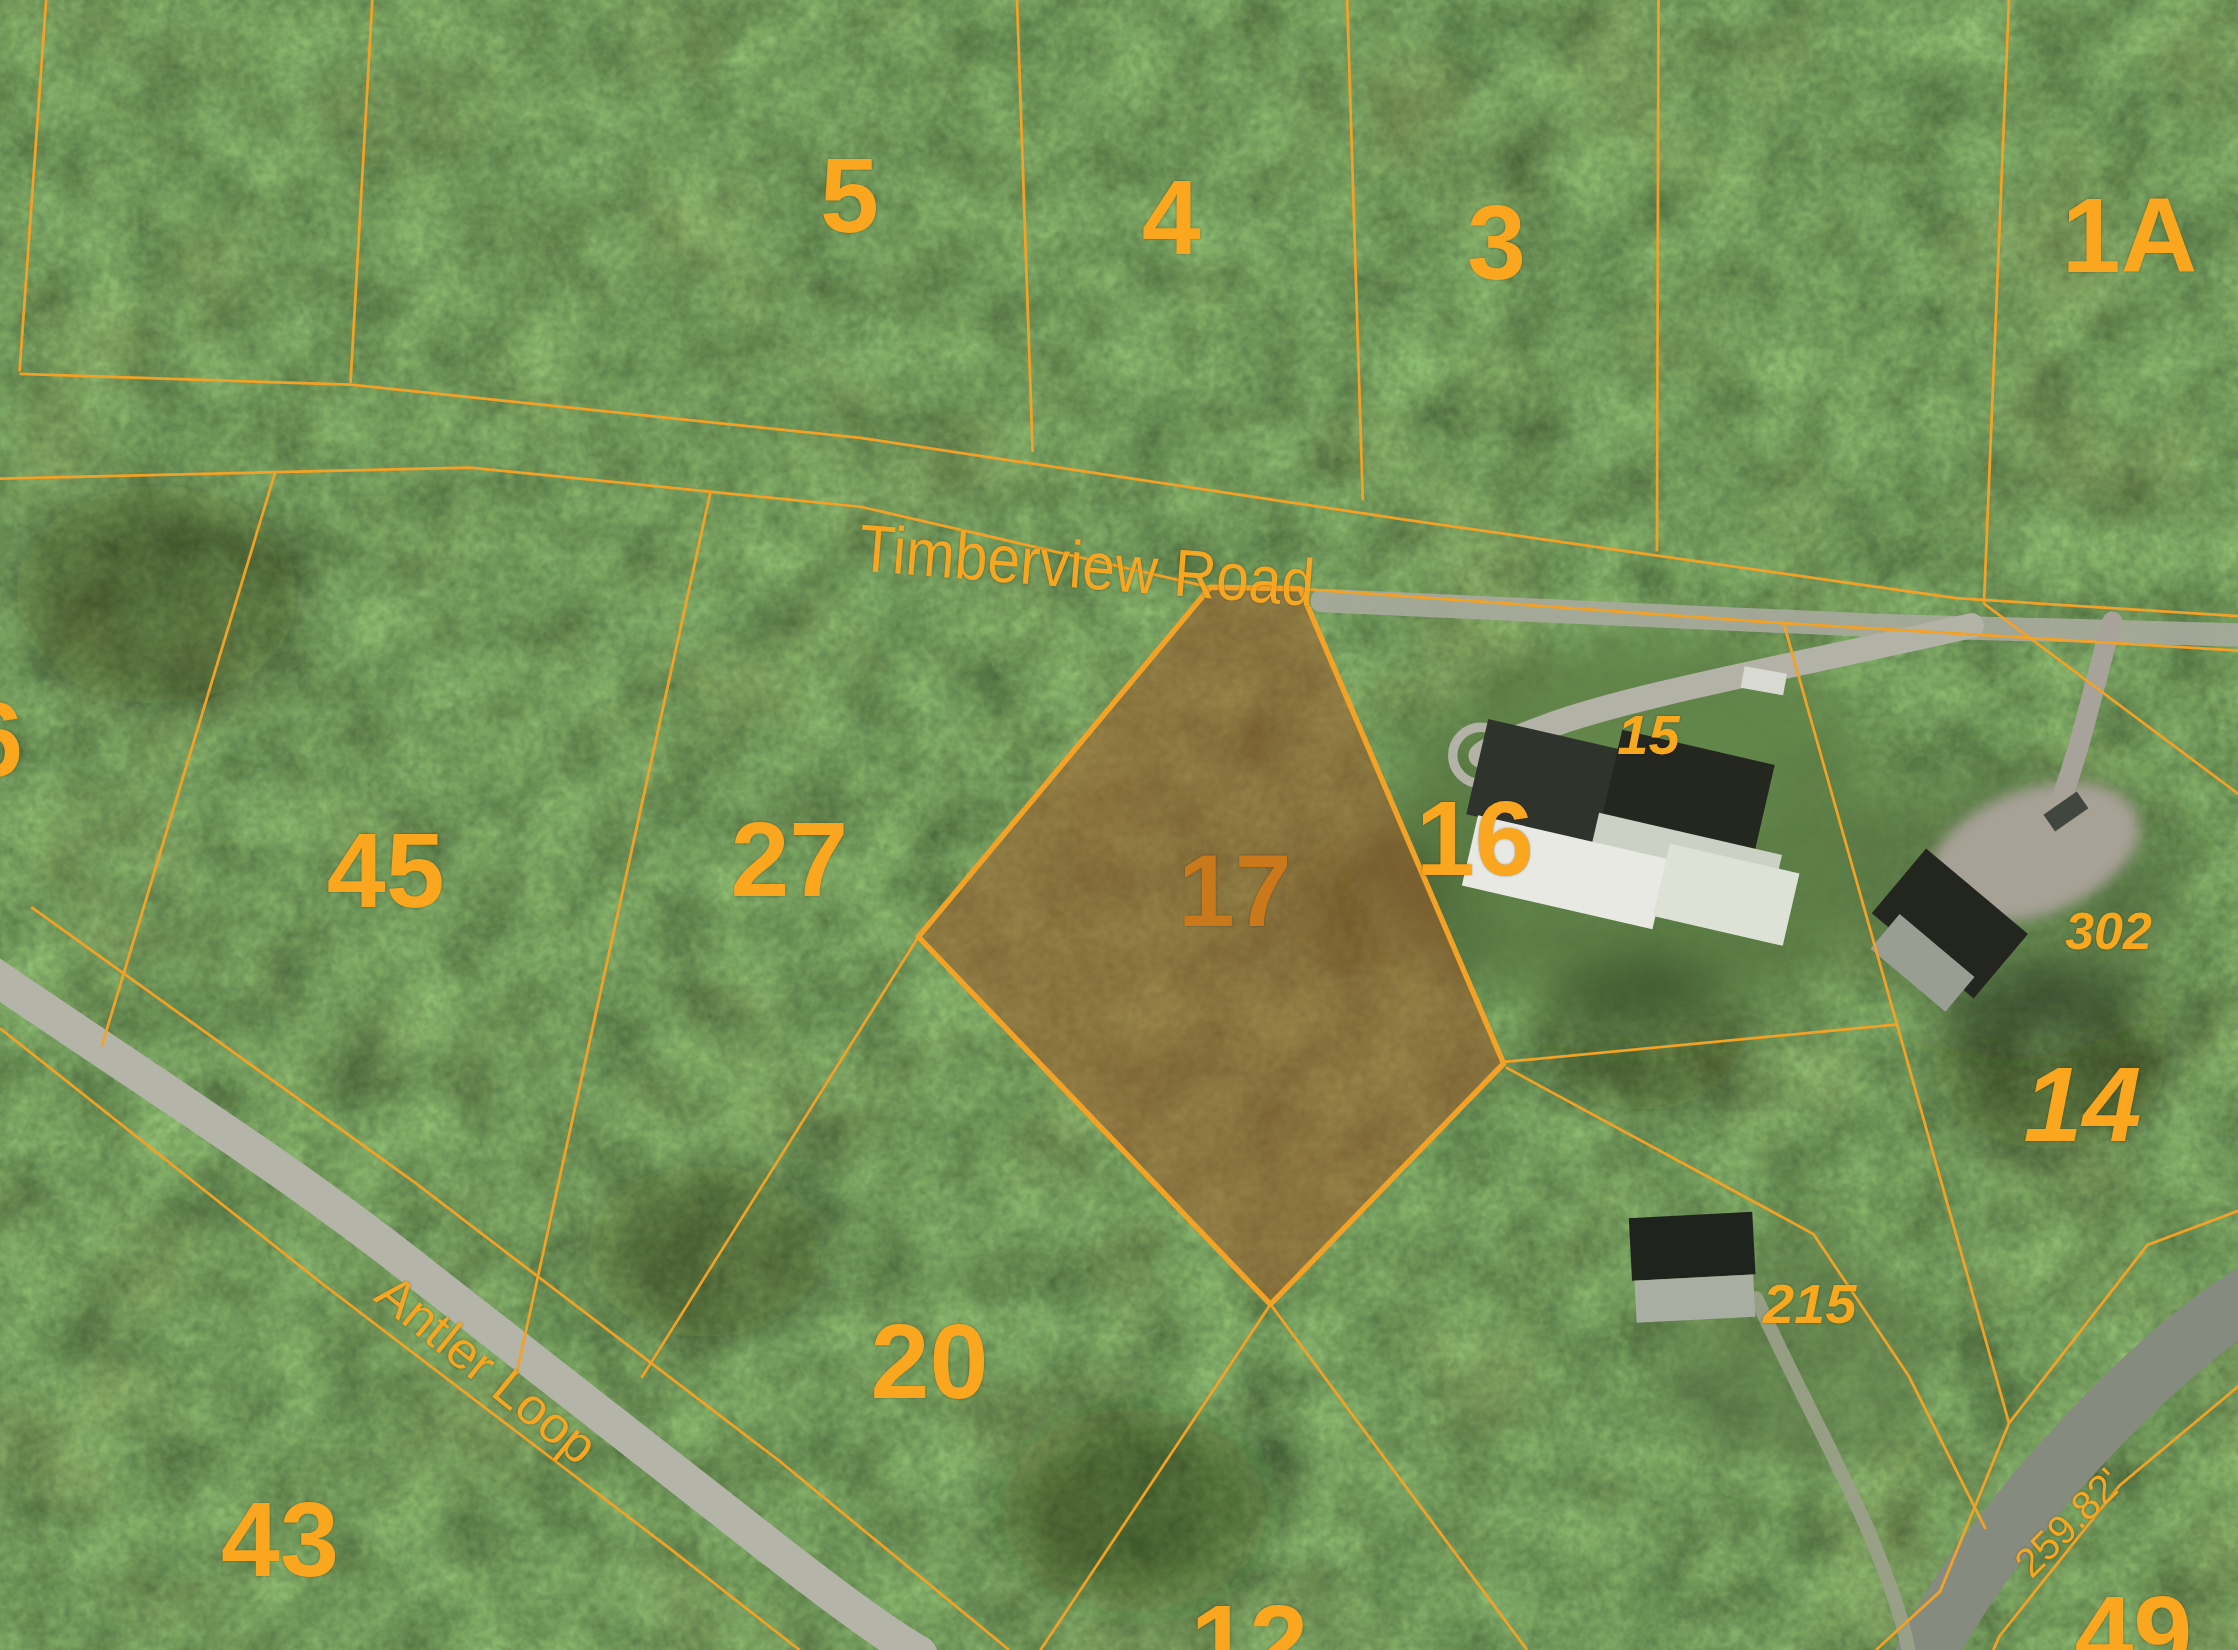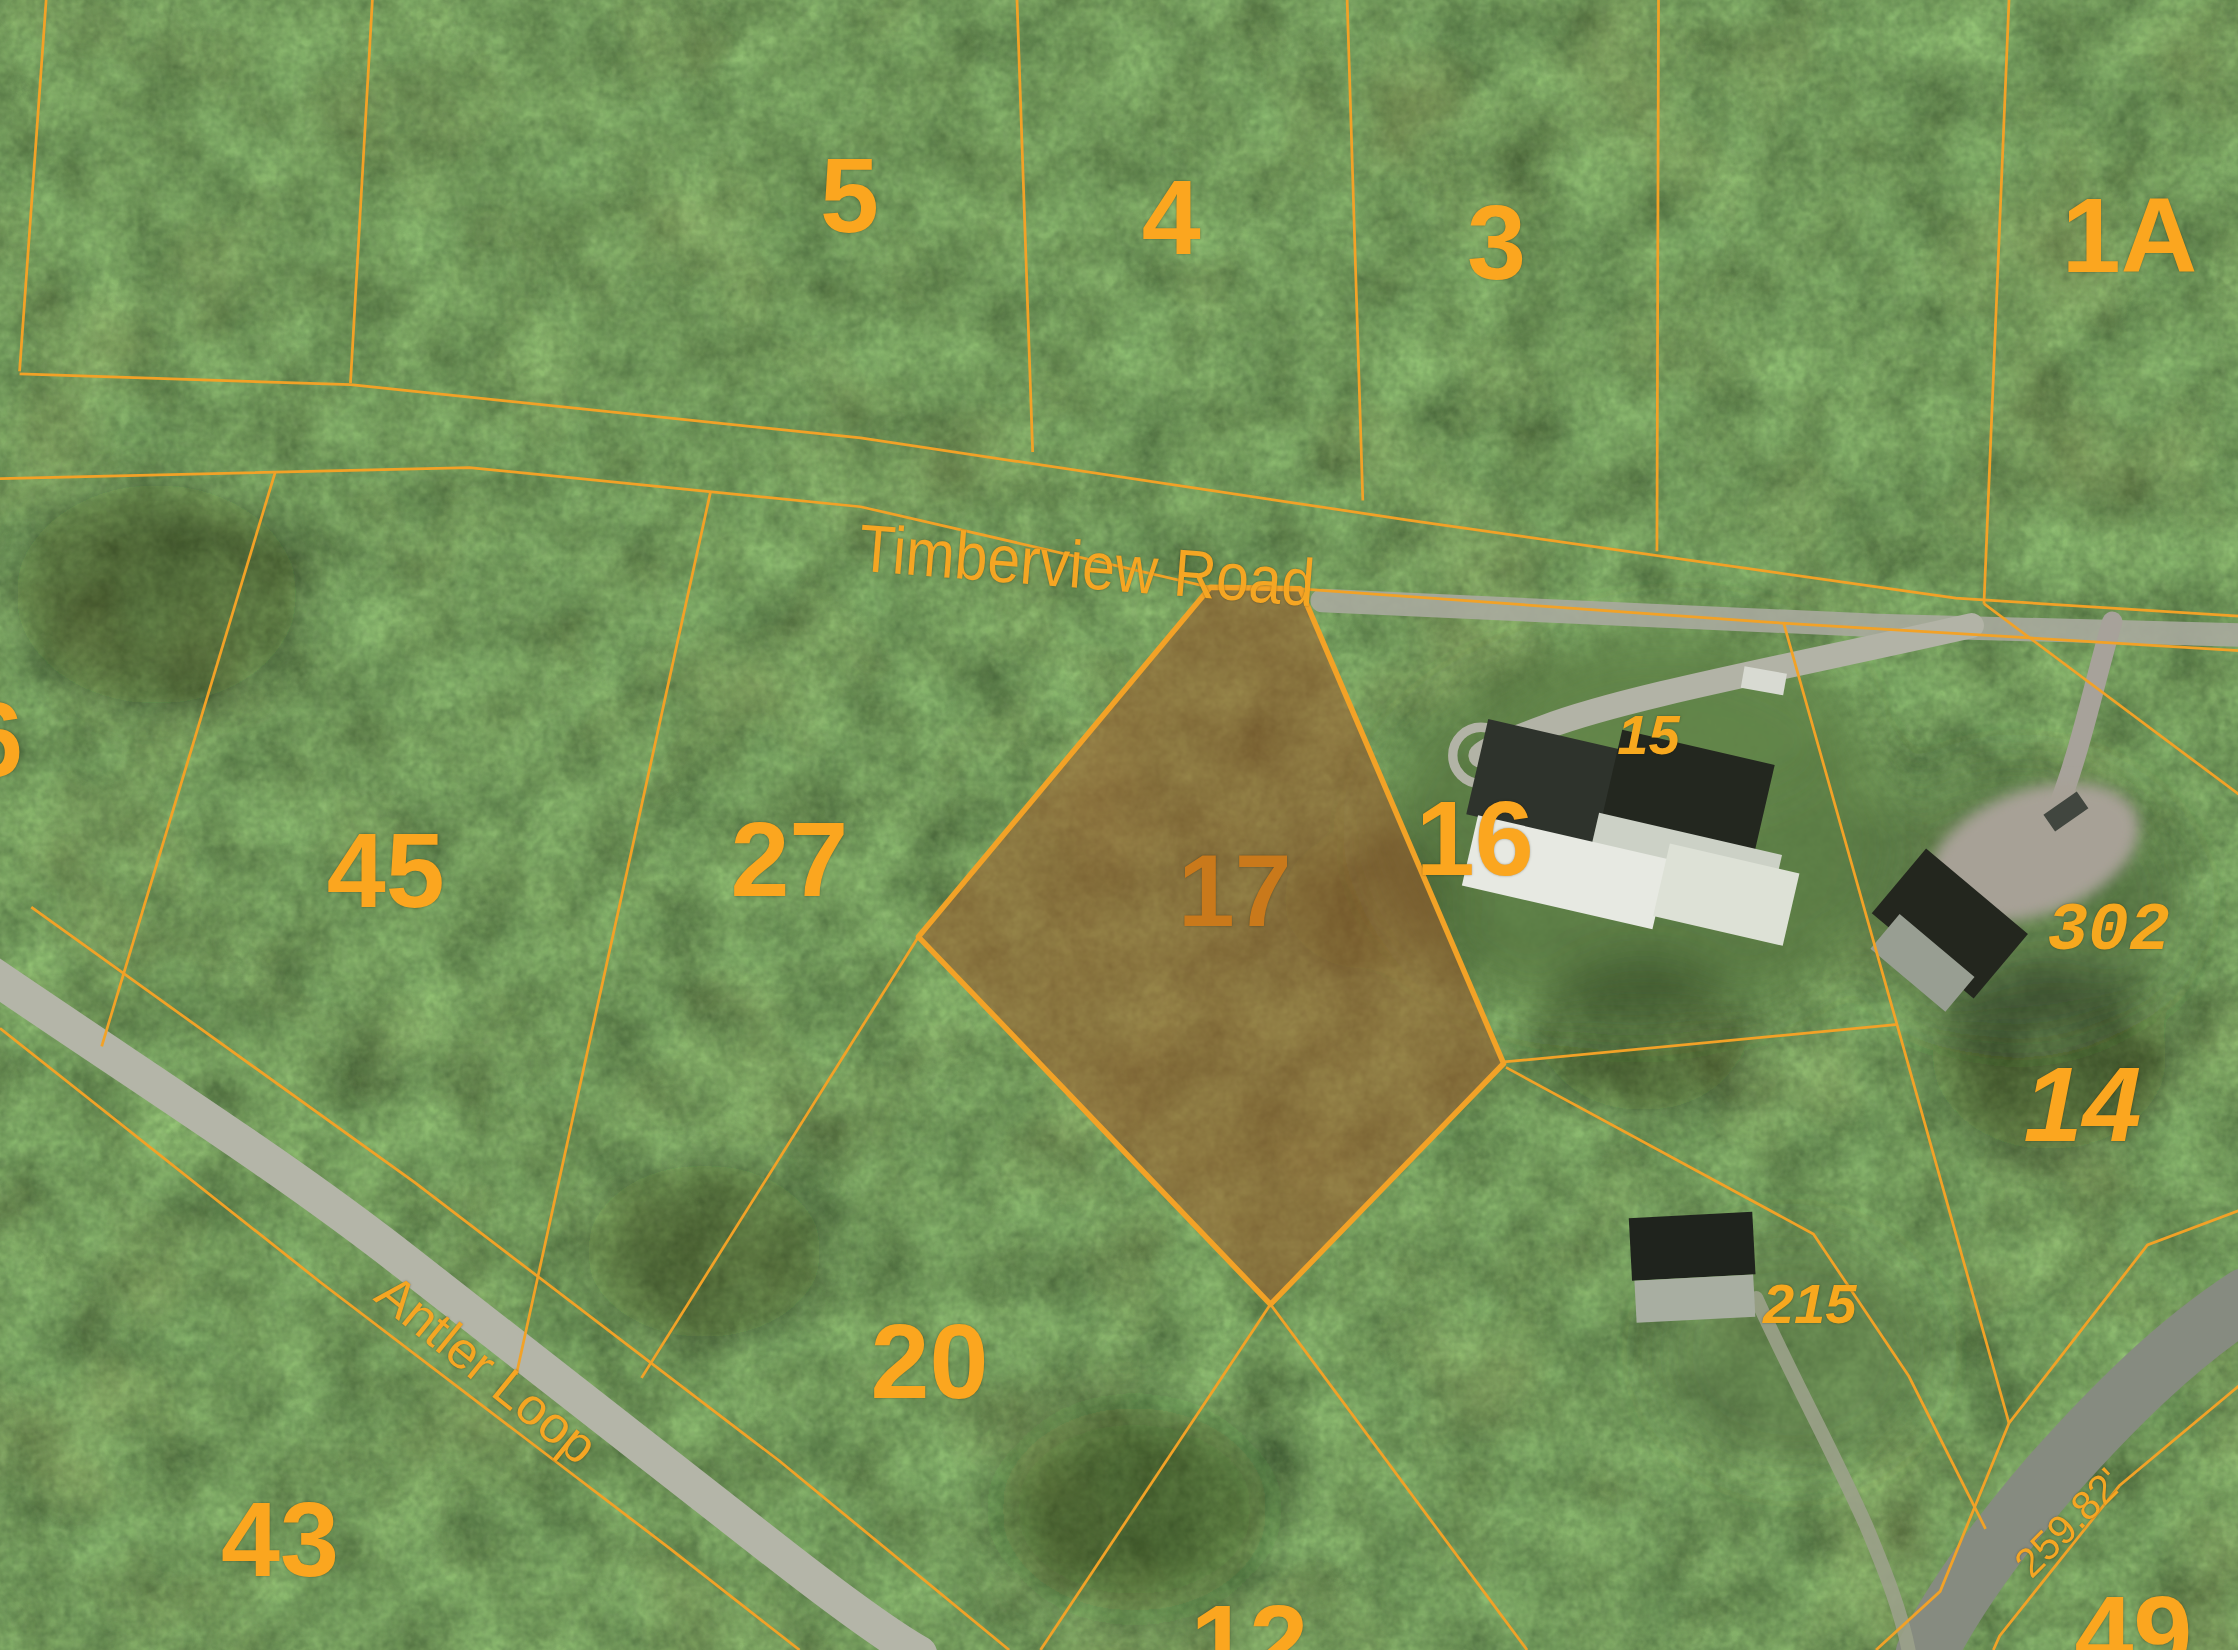--- a/index.html
+++ b/index.html
@@ -162,21 +162,21 @@
       <div class="map-label lbl-lot" style="left: 17.2257%; top: 52.7014%; font-size: 106px; transform: translate(-50%, -50%) rotate(0deg) scaleX(1);">45</div>
       <div class="map-label lbl-lot" style="left: 35.2551%; top: 52.0379%; font-size: 106px; transform: translate(-50%, -50%) rotate(0deg) scaleX(1);">27</div>
       <div class="map-label lbl-lot-hl" style="left: 53.0049%; top: 54.0284%; font-size: 102px; transform: translate(-50%, -50%) rotate(0deg) scaleX(1); margin-left: 48px;">17</div>
       <div class="map-label lbl-lot" style="left: 65.863%; top: 50.8057%; font-size: 106px; transform: translate(-50%, -50%) rotate(0deg) scaleX(1);">16</div>
       <div class="map-label lbl-lot" style="left: 41.5094%; top: 82.4645%; font-size: 106px; transform: translate(-50%, -50%) rotate(0deg) scaleX(1);">20</div>
       <div class="map-label lbl-lot" style="left: 12.5087%; top: 93.2701%; font-size: 106px; transform: translate(-50%, -50%) rotate(0deg) scaleX(1); text-align: center;">43</div>
       <div class="map-label lbl-lot" style="left: 55.8001%; top: 99.5261%; font-size: 106px; transform: translate(-50%, -50%) rotate(0deg) scaleX(1);">12</div>
       <div class="map-label lbl-lot" style="left: 93.0119%; top: 66.9194%; font-size: 106px; transform: translate(-50%, -50%) rotate(0deg) scaleX(1); font-style: italic;">14</div>
       <div class="map-label lbl-lot" style="left: 95.283%; top: 98.9573%; font-size: 106px; transform: translate(-50%, -50%) rotate(0deg) scaleX(1);">49</div>
       <div class="map-label lbl-addr" style="left: 73.2704%; top: 44.5498%; font-size: 56px; transform: translate(-50%, -50%) rotate(0deg) scaleX(1);">15</div>
-      <div class="map-label lbl-addr" style="left: 93.8155%; top: 56.3981%; font-size: 68px; transform: translate(-50%, -50%) rotate(0deg) scaleX(1); font-family: Liberation Mono, monospace;">302</div>
+      <div class="map-label lbl-addr" style="left: 93.8155%; top: 56.3981%; font-size: 52px; transform: translate(-50%, -50%) rotate(0deg) scaleX(1);">302</div>
       <div class="map-label lbl-addr" style="left: 80.4682%; top: 79.0521%; font-size: 56px; transform: translate(-50%, -50%) rotate(0deg) scaleX(1);">215</div>
       <div class="map-label lbl-road" style="left: 48.5674%; top: 34.218%; font-size: 67px; transform: translate(-50%, -50%) rotate(4.5deg) scaleX(0.88);">Timberview Road</div>
       <div class="map-label lbl-road" style="left: 21.7331%; top: 82.9858%; font-size: 52px; transform: translate(-50%, -50%) rotate(39deg) scaleX(1);">Antler Loop</div>
       <div class="map-label lbl-dim" style="left: 92.4179%; top: 92.3223%; font-size: 41px; transform: translate(-50%, -50%) rotate(-45deg) scaleX(1);">259.82'</div>
     </div>
 
 </div>
 
 
 </body></html>

